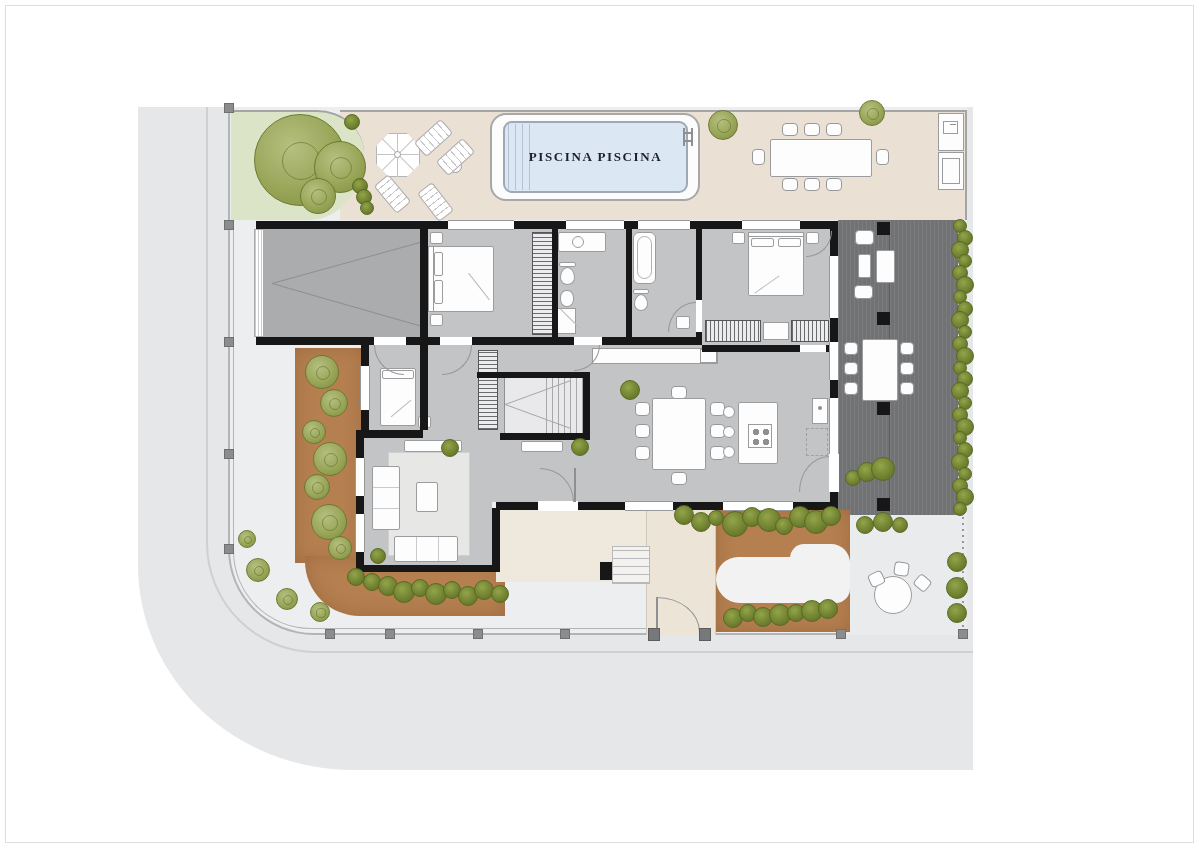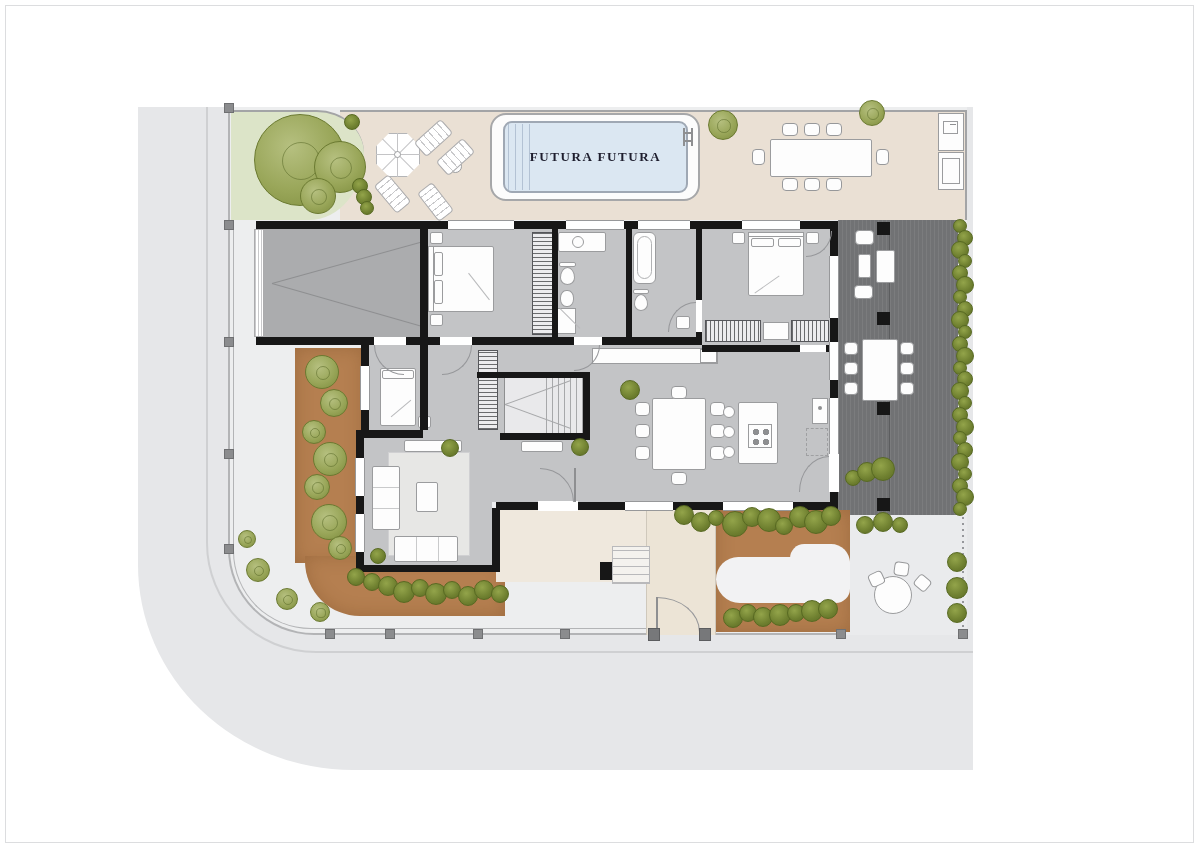--- a/index.html
+++ b/index.html
@@ -62,21 +62,21 @@
   <div class="a terrace" style="left:340px;top:110px;width:627px;height:110px;"></div>
   <div class="a garden" style="left:231px;top:110px;width:133px;height:110px;"></div>
 
   <div class="a pooldeck" style="left:490px;top:113px;width:210px;height:88px;"></div>
   <div class="a pool" style="left:503px;top:121px;width:185px;height:72px;"></div>
   <div class="a" style="left:508px;top:124px;width:26px;height:66px;background:repeating-linear-gradient(90deg,#b3c2d4 0 1px,transparent 1px 7px);"></div>
   <div class="a line" style="left:683px;top:128px;width:2px;height:18px;"></div>
   <div class="a line" style="left:691px;top:128px;width:2px;height:18px;"></div>
   <div class="a line" style="left:683px;top:132px;width:10px;height:2px;"></div>
   <div class="a line" style="left:683px;top:140px;width:10px;height:2px;"></div>
-  <div class="a pool-label" style="left:503px;top:149px;width:185px;">FUTURA FUTURA</div>
+  <div class="a pool-label" style="left:503px;top:149px;width:185px;">PISCINA PISCINA</div>
 
   <div class="a" style="left:376px;top:133px;width:44px;height:44px;background:#fff;border:1px solid #b4b5b7;clip-path:polygon(30% 0,70% 0,100% 30%,100% 70%,70% 100%,30% 100%,0 70%,0 30%);"></div>
   <div class="a" style="left:376px;top:154px;width:44px;height:1px;background:#c4c4c6;"></div>
   <div class="a" style="left:397px;top:133px;width:1px;height:44px;background:#c4c4c6;"></div>
   <div class="a" style="left:376px;top:154px;width:44px;height:1px;background:#c4c4c6;transform:rotate(45deg);"></div>
   <div class="a" style="left:376px;top:154px;width:44px;height:1px;background:#c4c4c6;transform:rotate(-45deg);"></div>
   <div class="a furn" style="left:394px;top:151px;width:7px;height:7px;border-radius:50%;"></div>
   <div class="a furn" style="left:449px;top:160px;width:13px;height:13px;border-radius:50%;"></div>
 
   <div class="a furn" style="left:770px;top:139px;width:102px;height:38px;"></div>

